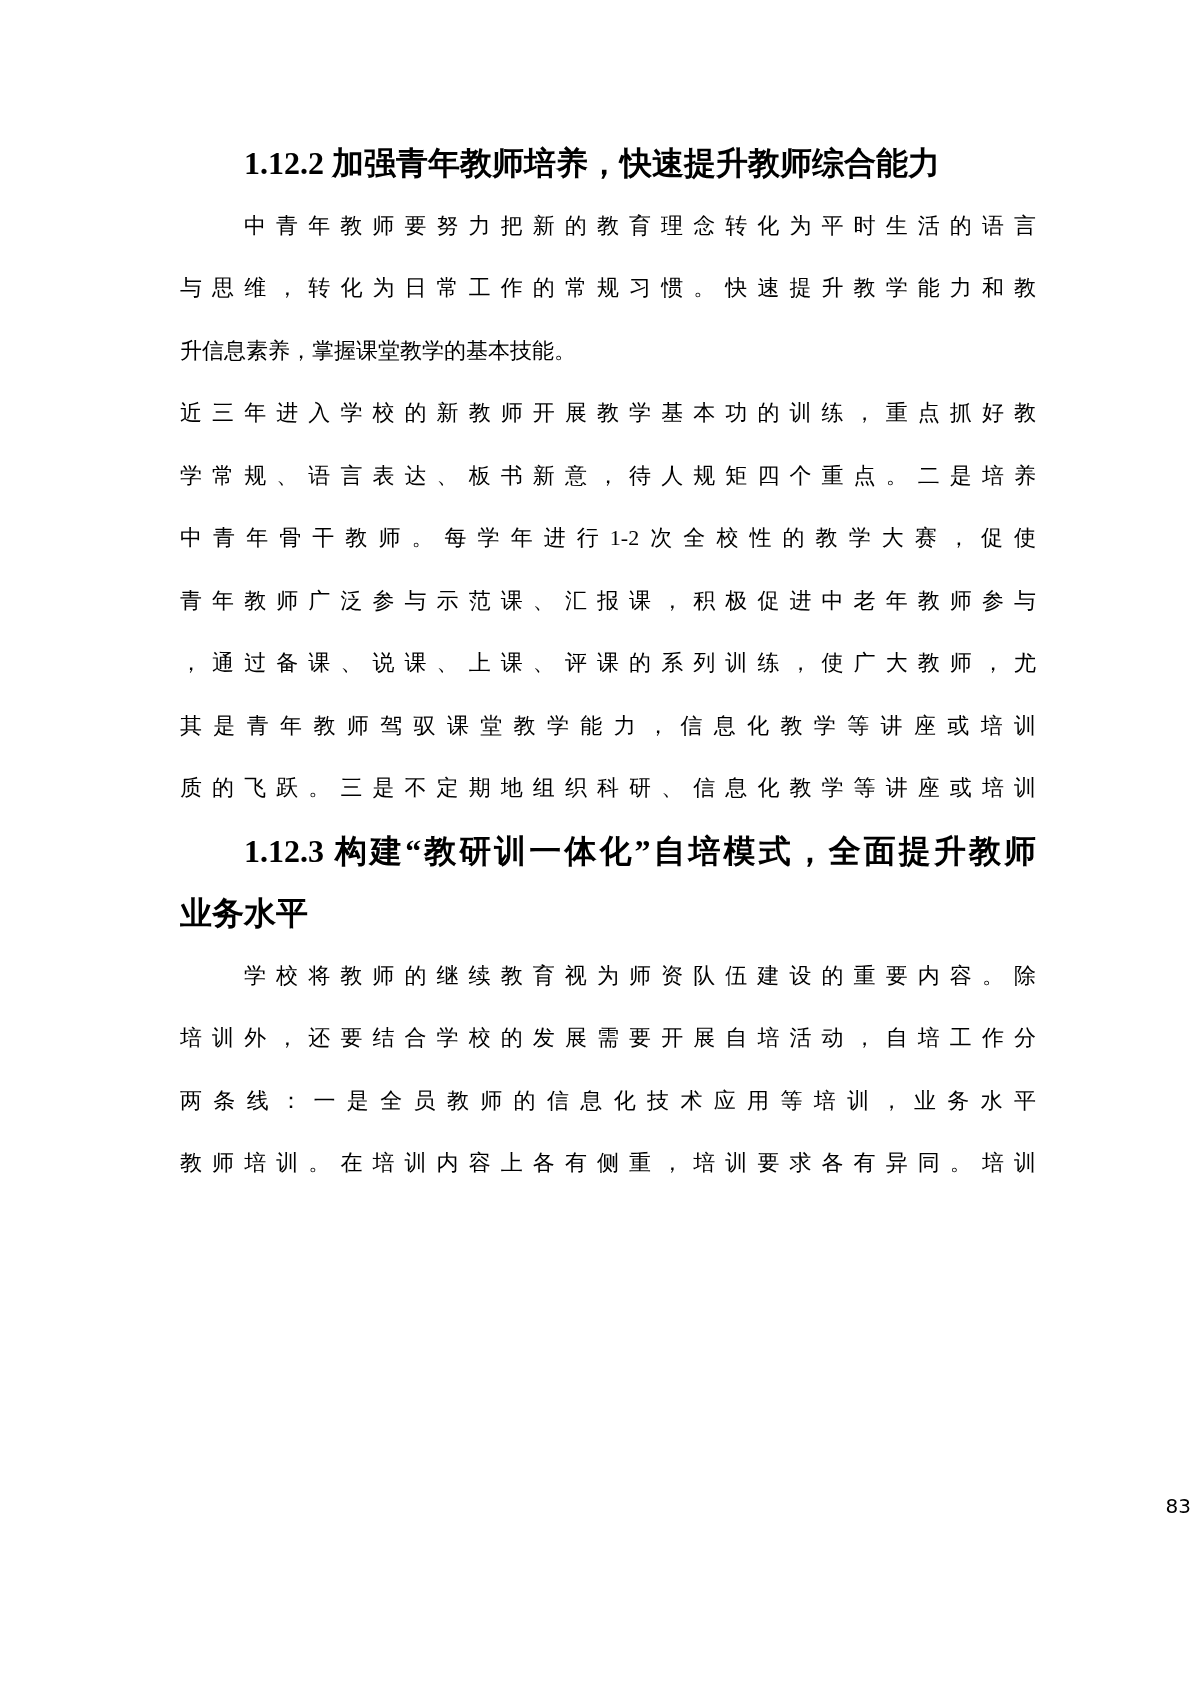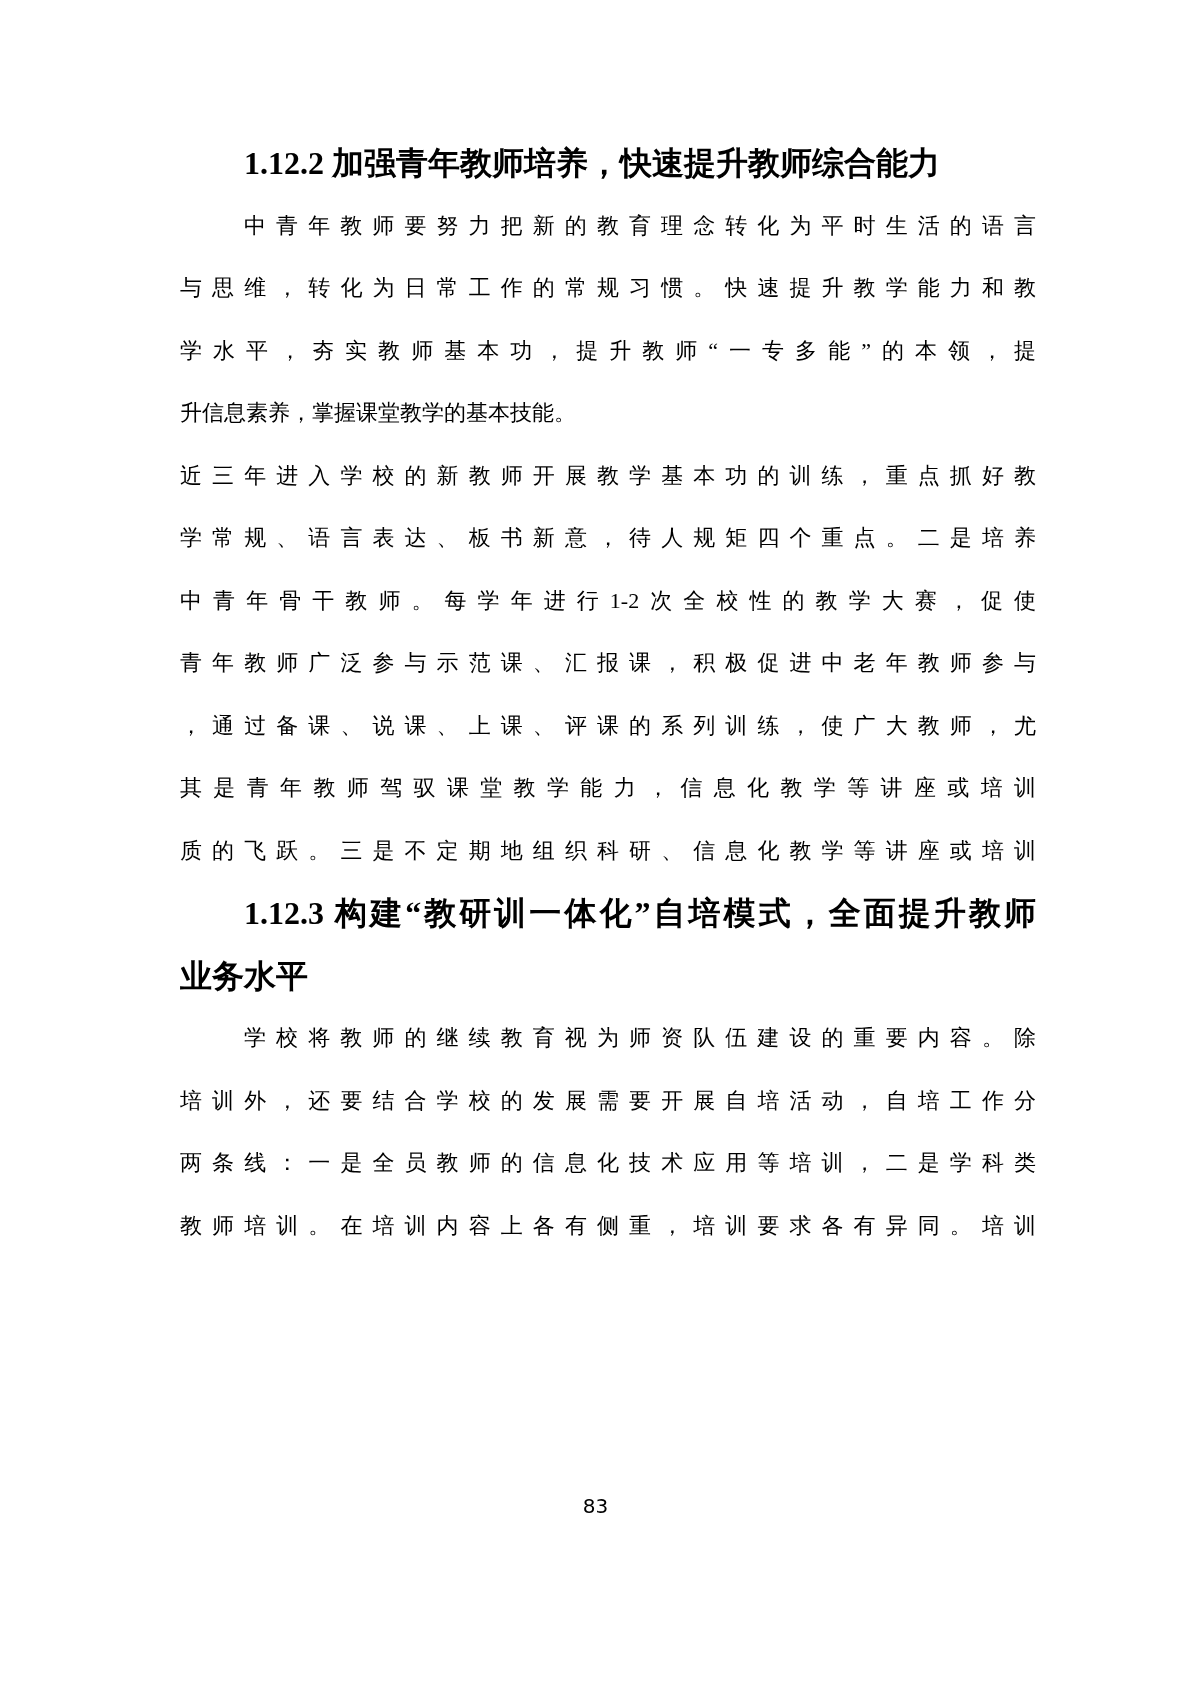--- a/index.html
+++ b/index.html
@@ -40,44 +40,43 @@
   }
   .heading {
     font-weight: 700;
     font-size: 32px;
   }
   .footer {
     position: absolute;
     left: 0;
     top: 1494px;
     width: 100%;
-    text-align: center;
+    text-align: right;
     font-size: 20px;
     font-family: "DejaVu Sans", sans-serif;
     color: #000000;
   }
 </style>
 </head>
 <body>
 
 <div class="page">
   <div class="content">
     <div class="line heading indent">1.12.2 加强青年教师培养，快速提升教师综合能力</div>
     <div class="line indent justify">中青年教师要努力把新的教育理念转化为平时生活的语言</div>
     <div class="line justify">与思维，转化为日常工作的常规习惯。快速提升教学能力和教</div>
-    <div class="line justify">学水平，夯实教师基本功，提升教师“一专多能”的本领，提</div>
     <div class="line">升信息素养，掌握课堂教学的基本技能。</div>
     <div class="line justify">近三年进入学校的新教师开展教学基本功的训练，重点抓好教</div>
     <div class="line justify">学常规、语言表达、板书新意，待人规矩四个重点。二是培养</div>
     <div class="line justify">中青年骨干教师。每学年进行1-2次全校性的教学大赛，促使</div>
     <div class="line justify">青年教师广泛参与示范课、汇报课，积极促进中老年教师参与</div>
     <div class="line justify">，通过备课、说课、上课、评课的系列训练，使广大教师，尤</div>
     <div class="line justify">其是青年教师驾驭课堂教学能力，信息化教学等讲座或培训</div>
     <div class="line justify">质的飞跃。三是不定期地组织科研、信息化教学等讲座或培训</div>
     <div class="line heading indent justify">1.12.3 构建“教研训一体化”自培模式，全面提升教师</div>
     <div class="line heading">业务水平</div>
     <div class="line indent justify">学校将教师的继续教育视为师资队伍建设的重要内容。除</div>
     <div class="line justify">培训外，还要结合学校的发展需要开展自培活动，自培工作分</div>
-    <div class="line justify">两条线：一是全员教师的信息化技术应用等培训，二是学科类</div>
+    <div class="line justify">两条线：一是全员教师的信息化技术应用等培训，业务水平</div>
     <div class="line justify">教师培训。在培训内容上各有侧重，培训要求各有异同。培训</div>
   </div>
   <div class="footer">83</div>
 </div>
 
 </body></html>

